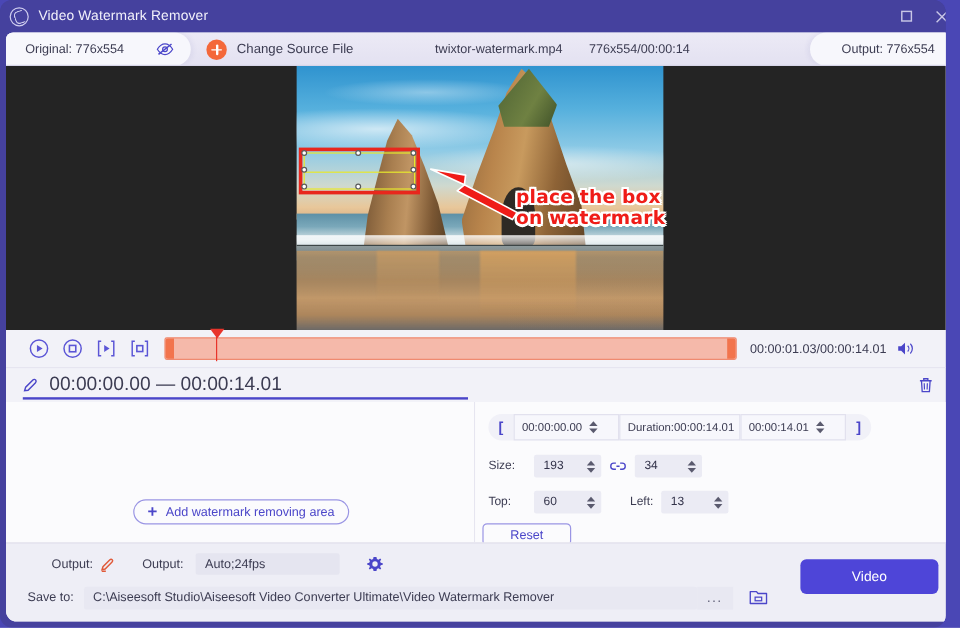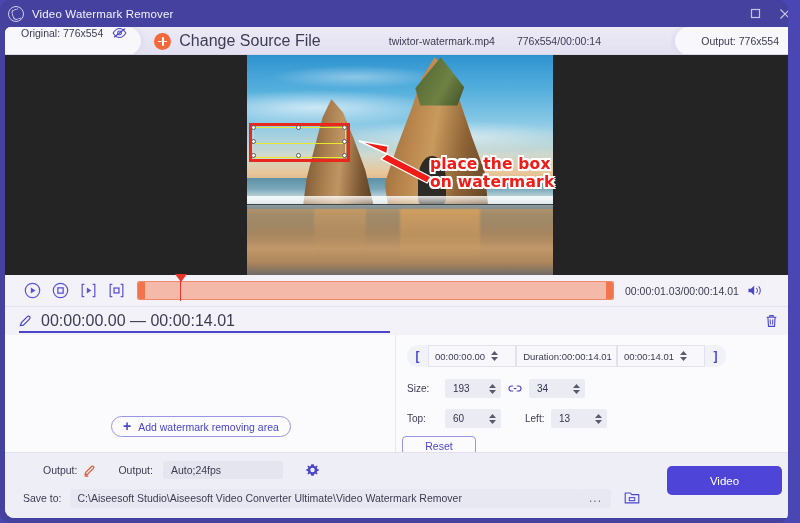--- a/index.html
+++ b/index.html
@@ -55,38 +55,38 @@
   
   .infobar {
     position: relative; height: 28px; width: 100%;
     background: linear-gradient(180deg,#eceaf6 0%, #e3e1f1 100%);
     display: flex; align-items: center;
   }
   .infobar::after {
     content:""; position:absolute; left:0; right:0; bottom:0; height:1px; background:#d7d5e8;
   }
   .pill-orig {
-    height: 28px; display: flex; gap: 9px;
+    height: 28px; display: flex; align-items: center; gap: 27px;
     padding: 0 14px 0 16px;
     background: #f7f7fc;
     border-radius: 0 14px 14px 0;
     box-shadow: 2px 0 4px rgba(70,66,150,.07);
   }
   .lbl-orig { font-size: 10.5px; color: #3c3c52; }
   .eye-slash { color: #4b46c9; display: flex; }
   .plus-circle {
     width: 17px; height: 17px; border-radius: 50%;
     background: #f4683a; margin-left: 13px; position: relative; flex: none;
   }
   .plus-circle::before, .plus-circle::after {
     content:""; position:absolute; background:#fff; border-radius:1px;
   }
   .plus-circle::before { left:4px; top:8px; width:9px; height:1.8px; }
   .plus-circle::after { left:7.6px; top:4.3px; width:1.8px; height:9px; }
-  .change-src { font-size: 16px; color: #3c3c52; margin-left: 8px; }
+  .change-src { font-size: 11px; color: #3c3c52; margin-left: 8px; }
   .fname-info { font-size: 10.5px; color: #3c3c52; margin-left: 68px; }
   .res-info { font-size: 10.5px; color: #3c3c52; margin-left: 22px; }
   .pill-out {
     margin-left: auto; height: 28px; display: flex; align-items: center;
     padding: 0 16px 0 26px;
     background: #f7f7fc;
     border-radius: 14px 0 0 14px;
     box-shadow: -2px 0 4px rgba(70,66,150,.07);
   }
   .lbl-out { font-size: 10.5px; color: #3c3c52; }

